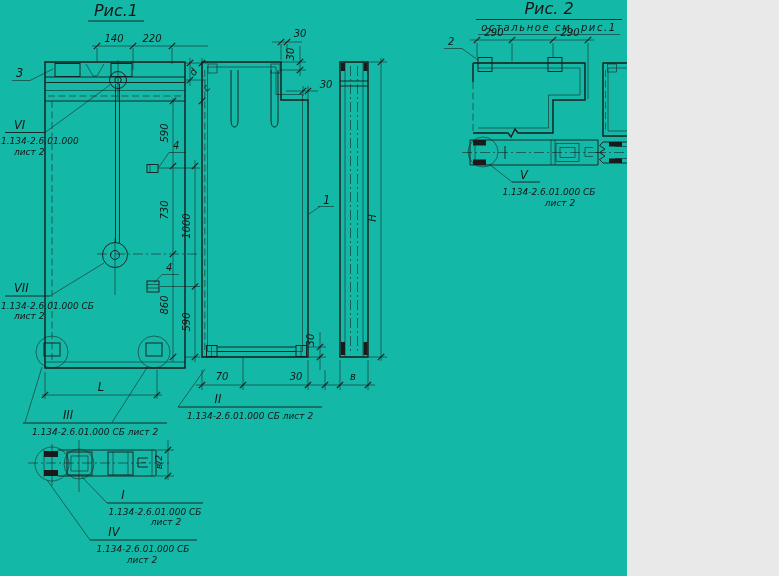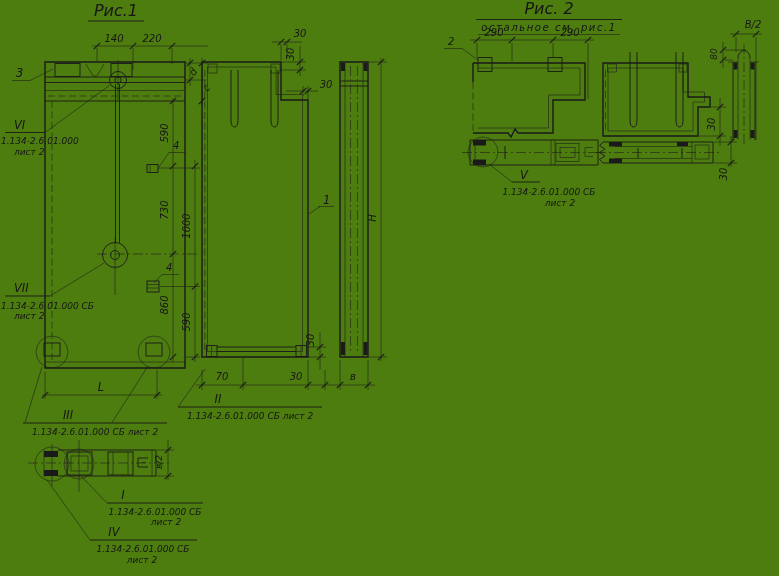--- a/index.html
+++ b/index.html
@@ -1,16 +1,16 @@
 <!DOCTYPE html>
 <html><head>
 <meta charset="utf-8">
 <style>
   html,body{margin:0;padding:0;background:#e9e9e9;}
-  .sheet{position:relative;width:779px;height:576px;background:#4d7c0f;overflow:hidden;
+  .sheet{position:relative;width:627px;height:576px;background:#14b8a6;overflow:hidden;
          font-family:"DejaVu Sans",sans-serif;}
   svg{display:block}
   svg text{font-family:"DejaVu Sans",sans-serif;font-style:italic;fill:#161616;}
   .t9{font-size:9px}.t10{font-size:10px}.t11{font-size:11.5px}.t16{font-size:16px}
   .sp{letter-spacing:1.6px}
   .ol{fill:none;stroke:#1a1a1a;stroke-width:1.4}
   .ml{fill:none;stroke:#1a1a1a;stroke-width:0.9}
   .tl{fill:none;stroke:#1a1a1a;stroke-width:0.55}
   .tk{stroke:#1a1a1a;stroke-width:1.1}
   .dsh{stroke-dasharray:7,3.5}

